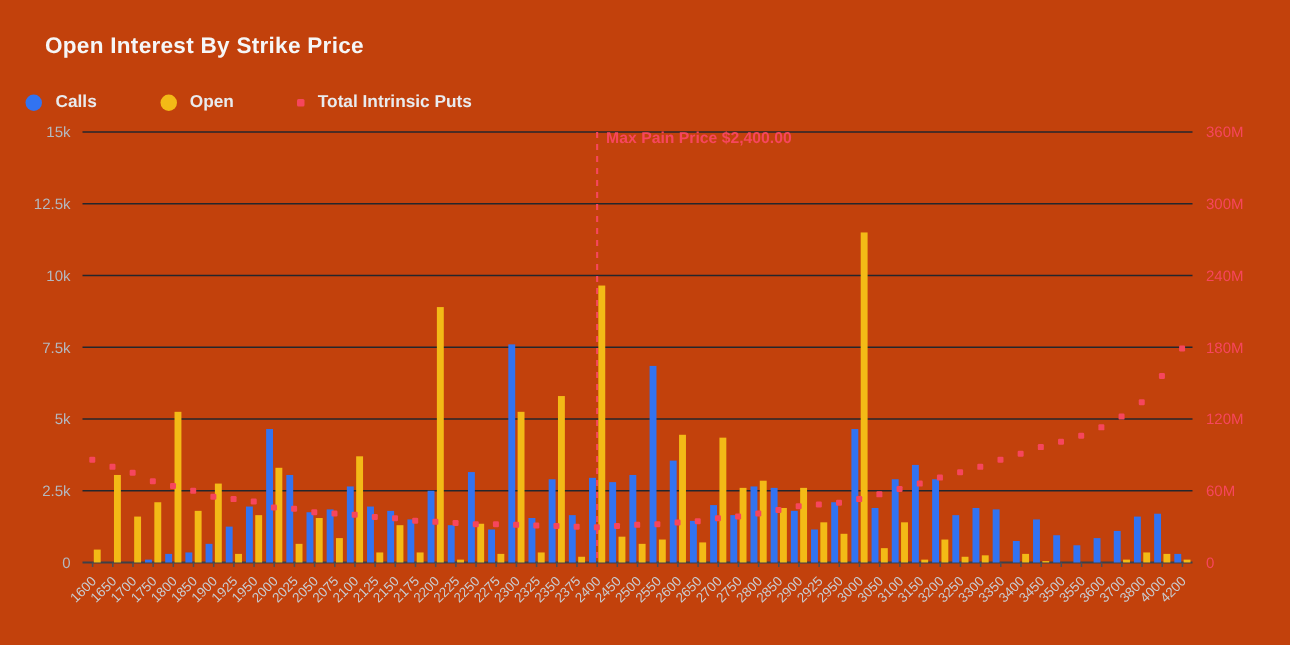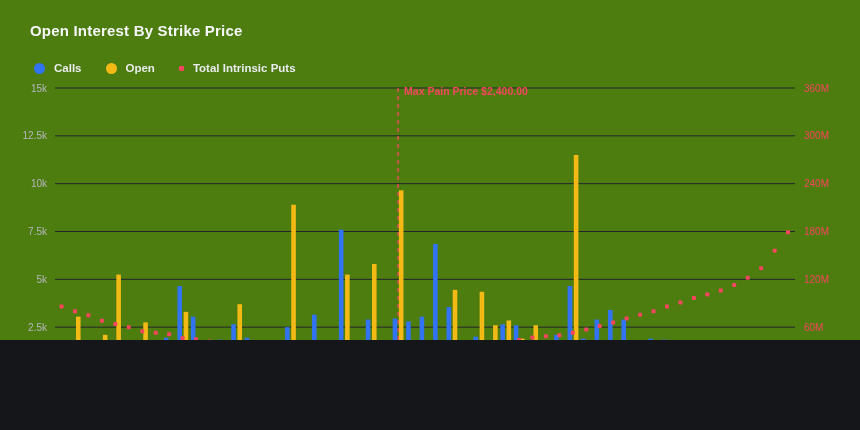--- a/index.html
+++ b/index.html
@@ -1,25 +1,25 @@
 <!DOCTYPE html>
 <html><head>
 <meta charset="utf-8">
 <style>
   html,body{margin:0;padding:0;background:#15161a;}
   .app{
-    position:relative;width:860px;height:340px;background:#4d7c0f;
+    position:relative;width:860px;height:430px;background:#c2410c;
     font-family:"Liberation Sans",sans-serif;overflow:hidden;
   }
   .chart-title{
     position:absolute;top:22px;left:30px;margin:0;
     font-size:15px;font-weight:700;color:#f5f6f7;letter-spacing:.2px;
   }
   .legend{
-    position:absolute;top:62px;left:34px;display:flex;align-items:center;gap:24px;
+    position:absolute;top:62px;left:17px;display:flex;align-items:center;gap:42px;
   }
   .legend-item{display:flex;align-items:center;gap:9px;cursor:pointer;}
   .legend-marker{display:inline-block;}
   .legend-marker.circle{width:11px;height:11px;border-radius:50%;}
   .legend-marker.square{width:5px;height:5px;border-radius:1px;}
   .legend-label{font-size:11.5px;font-weight:700;color:#e9ebee;}
   .chart-area{position:absolute;top:0;left:0;width:860px;height:430px;}
   svg text{font-family:"Liberation Sans",sans-serif;}
 </style>
 </head>

